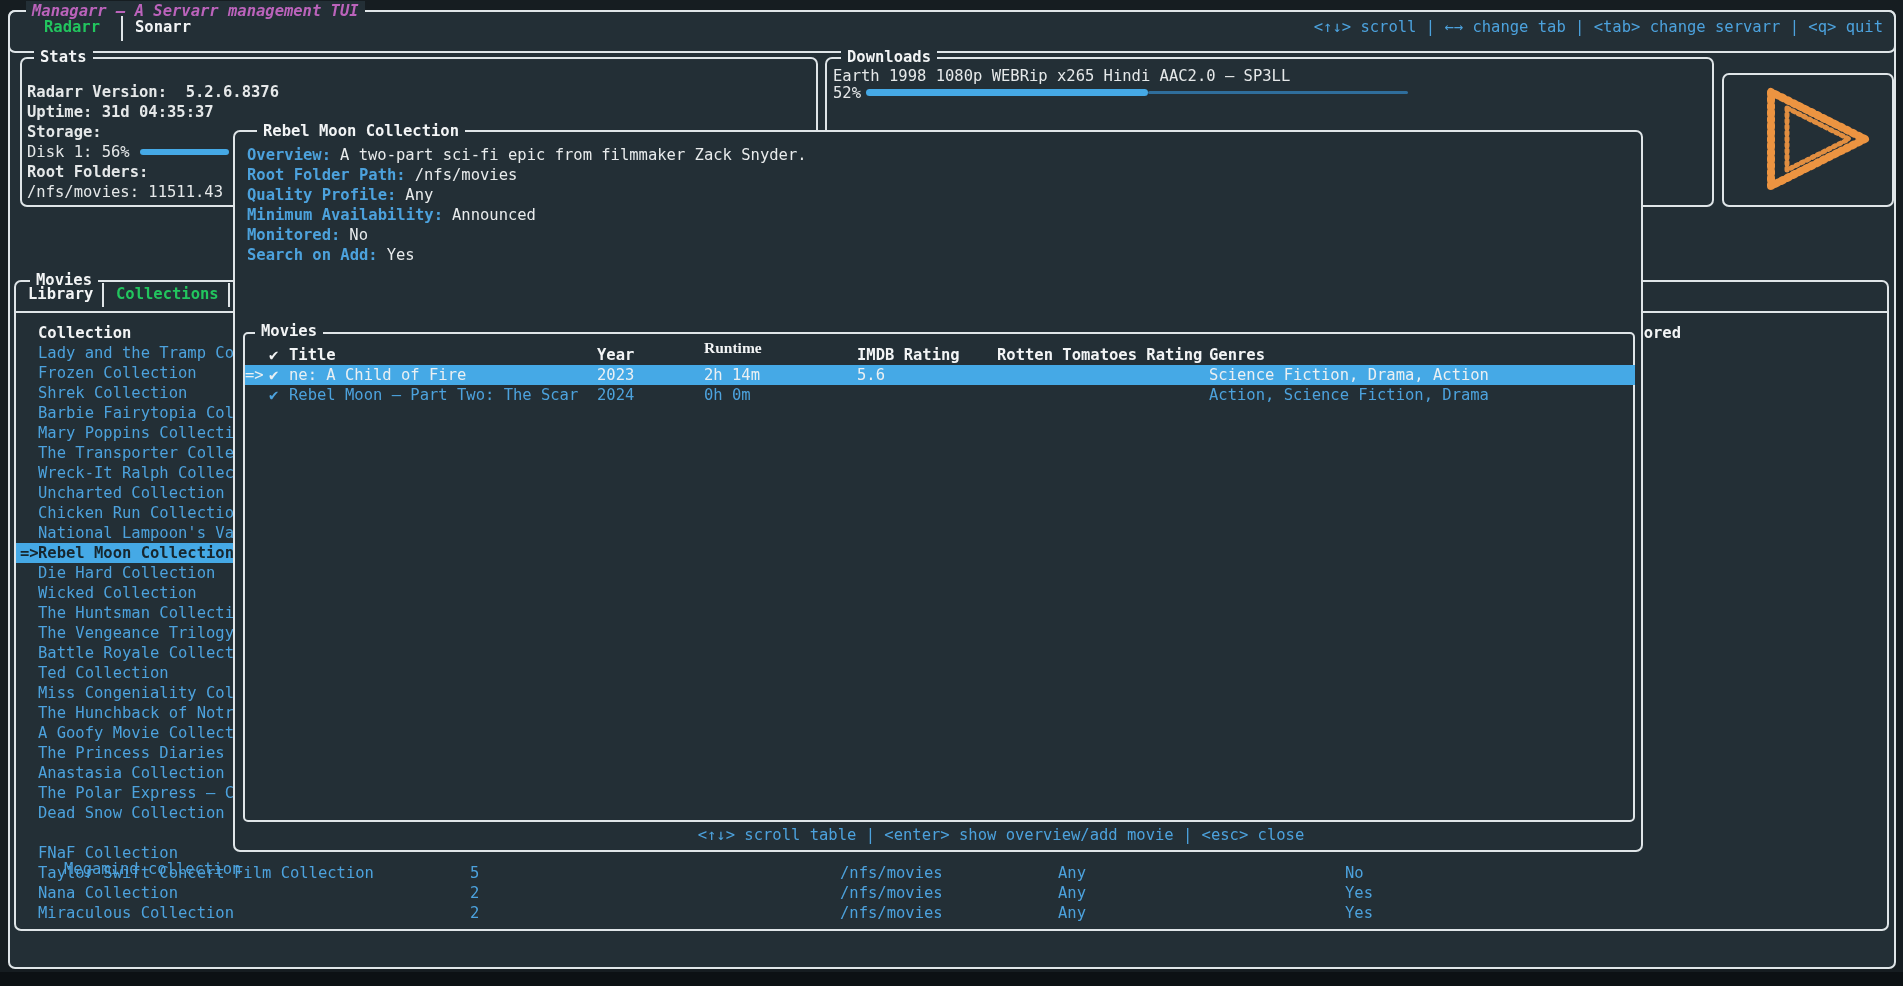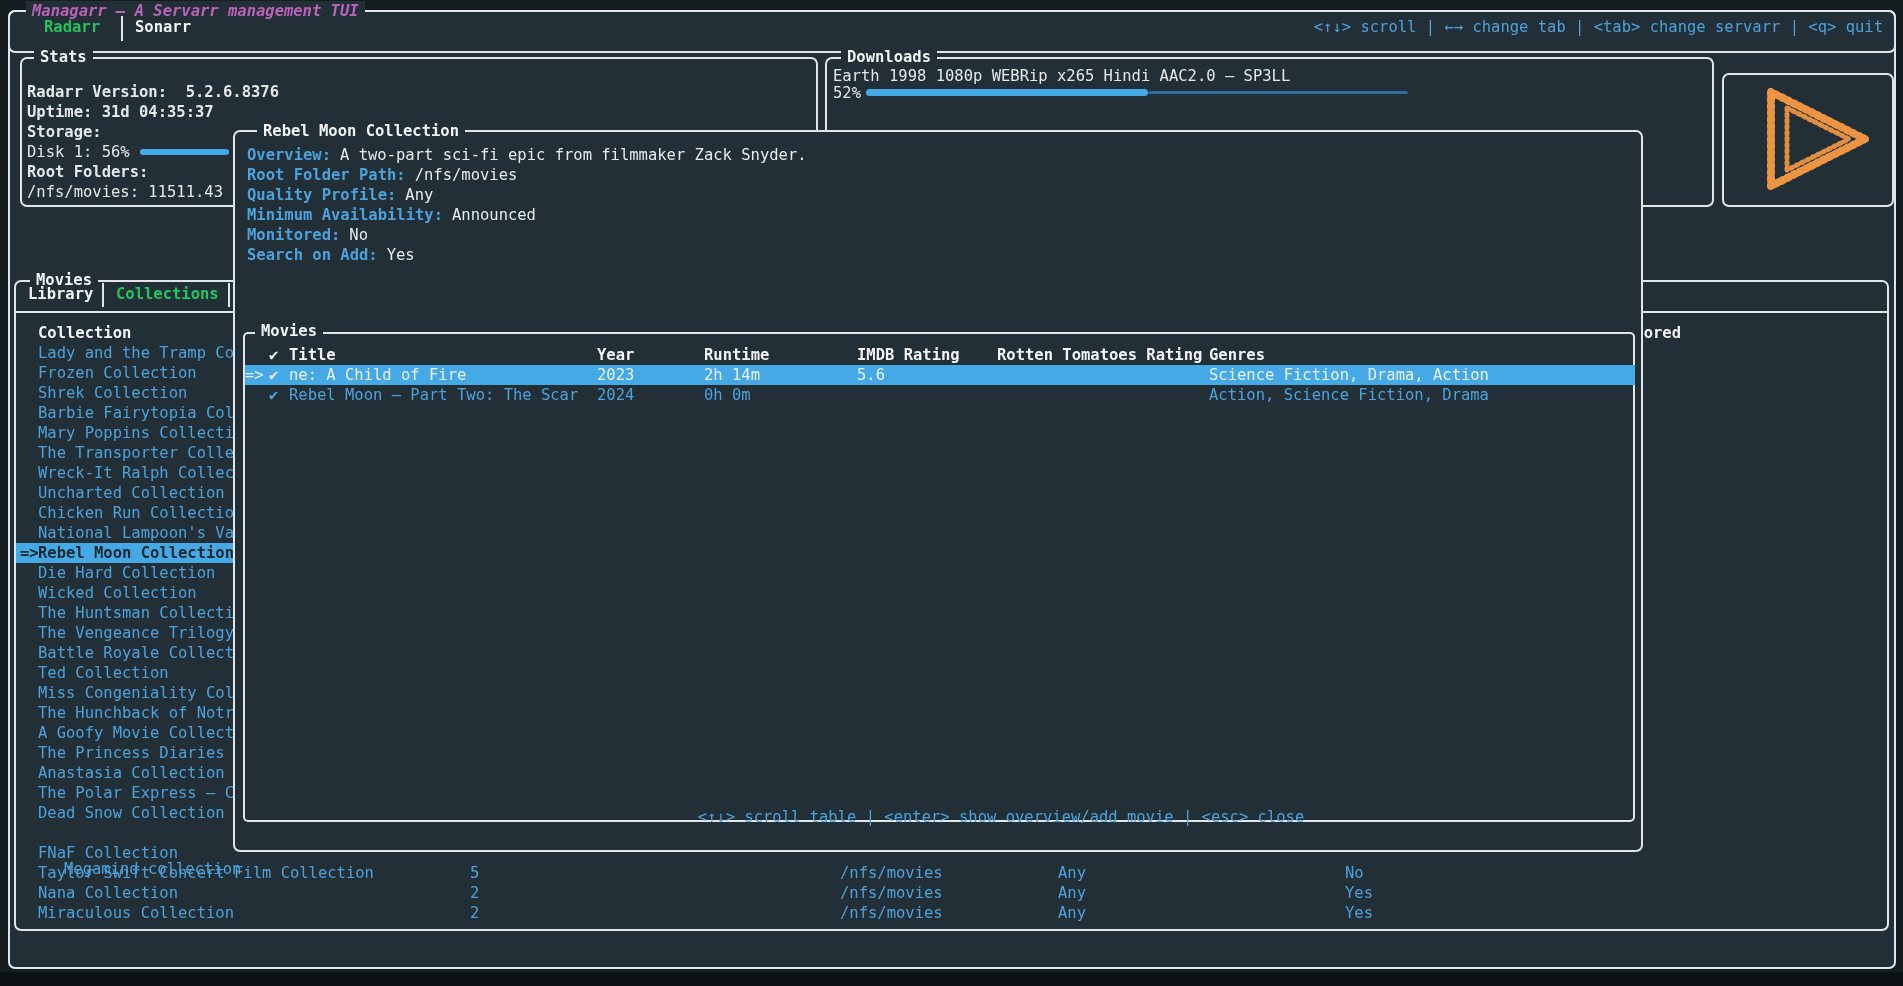--- a/index.html
+++ b/index.html
@@ -132,38 +132,38 @@
     <div class="t" style="left:12px;top:73px;"><span class="fieldlabel">Minimum Availability:</span><span class="fieldvalue">Announced</span></div>
     <div class="t" style="left:12px;top:93px;"><span class="fieldlabel">Monitored:</span><span class="fieldvalue">No</span></div>
     <div class="t" style="left:12px;top:113px;"><span class="fieldlabel">Search on Add:</span><span class="fieldvalue">Yes</span></div>
 
     <div class="panel ghost" style="left:8px;top:200px;width:1392px;height:490px;border-radius:5px;"></div>
     <div class="ptitle" style="left:20px;top:189px;">Movies</div>
 
     <div class="t hdr" style="left:34px;top:213px;">✔</div>
     <div class="t hdr" style="left:54px;top:213px;">Title</div>
     <div class="t hdr" style="left:362px;top:213px;">Year</div>
-    <div class="t hdr" style="left:469px;top:213px;">Runtime</div>
+    <div class="t hdr" style="left:469px;top:206px;font-family:Liberation Serif, serif;">Runtime</div>
     <div class="t hdr" style="left:622px;top:213px;">IMDB Rating</div>
     <div class="t hdr" style="left:762px;top:213px;">Rotten Tomatoes Rating</div>
     <div class="t hdr" style="left:974px;top:213px;">Genres</div>
 
     <div id="modal-table-rows" style="position:absolute;left:0;top:0;width:100%;height:100%;">
         <div class="selbar" style="left: 10px; top: 233px; width: 1390px; height: 20px;"></div>
         <div class="t light" style="left: 10px; top: 233px;">=&gt;</div>
         <div class="t light" style="left: 34px; top: 233px;">✔</div>
         <div class="t light" style="left: 54px; top: 233px;">ne: A Child of Fire</div>
         <div class="t light" style="left: 362px; top: 233px;">2023</div>
         <div class="t light" style="left: 469px; top: 233px;">2h 14m</div>
         <div class="t light" style="left: 622px; top: 233px;">5.6</div>
         <div class="t light" style="left: 974px; top: 233px;">Science Fiction, Drama, Action</div>
         <div class="t blue" style="left: 34px; top: 253px;">✔</div>
         <div class="t blue" style="left: 54px; top: 253px;">Rebel Moon – Part Two: The Scar</div>
         <div class="t blue" style="left: 362px; top: 253px;">2024</div>
         <div class="t blue" style="left: 469px; top: 253px;">0h 0m</div>
         <div class="t blue" style="left: 974px; top: 253px;">Action, Science Fiction, Drama</div>
       </div>
 
-    <div class="t blue" style="left:0;top:675px;width:1532px;text-align:center;">&lt;↑↓&gt; scroll table | &lt;enter&gt; show overview/add movie | &lt;esc&gt; close</div>
+    <div class="t blue" style="left:0;top:693px;width:1532px;text-align:center;">&lt;↑↓&gt; scroll table | &lt;enter&gt; show overview/add movie | &lt;esc&gt; close</div>
   </div>
 
   <div class="bottomstrip"></div>
 </div>
 
 </body></html>

